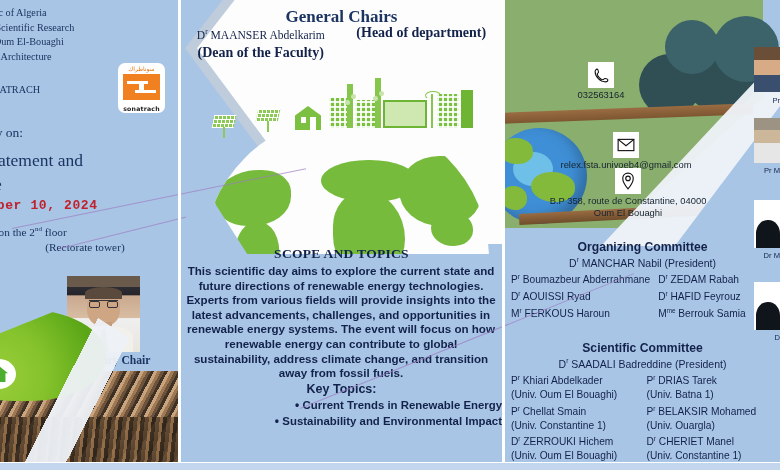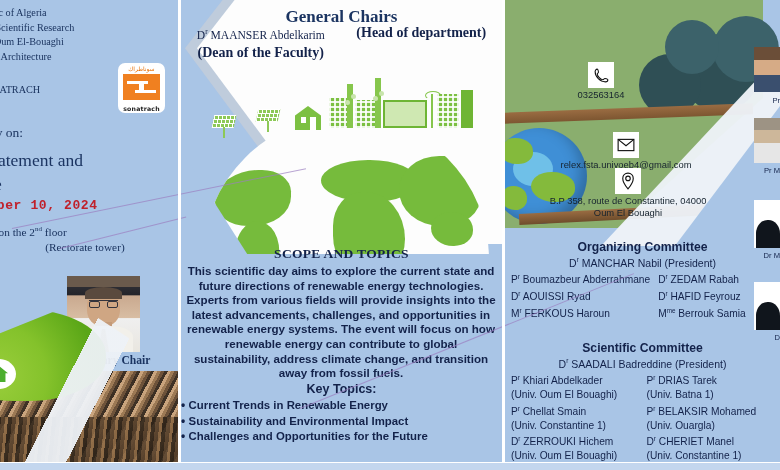--- a/index.html
+++ b/index.html
@@ -391,21 +391,21 @@
     font-family: "Liberation Sans", sans-serif;
   }
   .key-list {
     position: absolute; left: 0; right: 0; top: 398px;
     list-style: none;
     font-size: 11.4px; color: #13224a;
     line-height: 15.6px;
     font-family: "Liberation Sans", sans-serif;
     font-weight: bold;
   }
-  .key-list li { text-align: left; }
+  .key-list li { text-align: right; }
   .key-list li:before { content: "\2022  "; font-size: 12px; }
 
   
   .pinkline {
     position: absolute;
     height: 1px;
     background: #9b7fc0;
     opacity: .7;
     z-index: 35;
     transform-origin: left center;
@@ -678,21 +678,20 @@
 
     <div class="cc-bluewedge"></div>
 
     <div class="scope-h">SCOPE AND TOPICS</div>
     <div class="scope-p">This scientific day aims to explore the current state and future directions of renewable energy technologies. Experts from various fields will provide insights into the latest advancements, challenges, and opportunities in renewable energy systems. The event will focus on how renewable energy can contribute to global sustainability, address climate change, and transition away from fossil fuels.</div>
 
     <div class="key-h">Key Topics:</div>
     <ul class="key-list">
       <li>Current Trends in Renewable Energy</li>
       <li>Sustainability and Environmental Impact</li>
-      <li>Challenges and Opportunities for the Future</li>
     </ul>
   </div>
 
   <div class="panel-right">
     <div class="rc-green"></div>
     <div class="rc-clouds">
       <div class="c" style="left:46px;top:24px;width:78px;height:78px;"></div>
       <div class="c" style="left:4px;top:44px;width:62px;height:62px;"></div>
       <div class="c c2" style="left:78px;top:6px;width:66px;height:66px;"></div>
       <div class="c c2" style="left:30px;top:10px;width:54px;height:54px;"></div>

